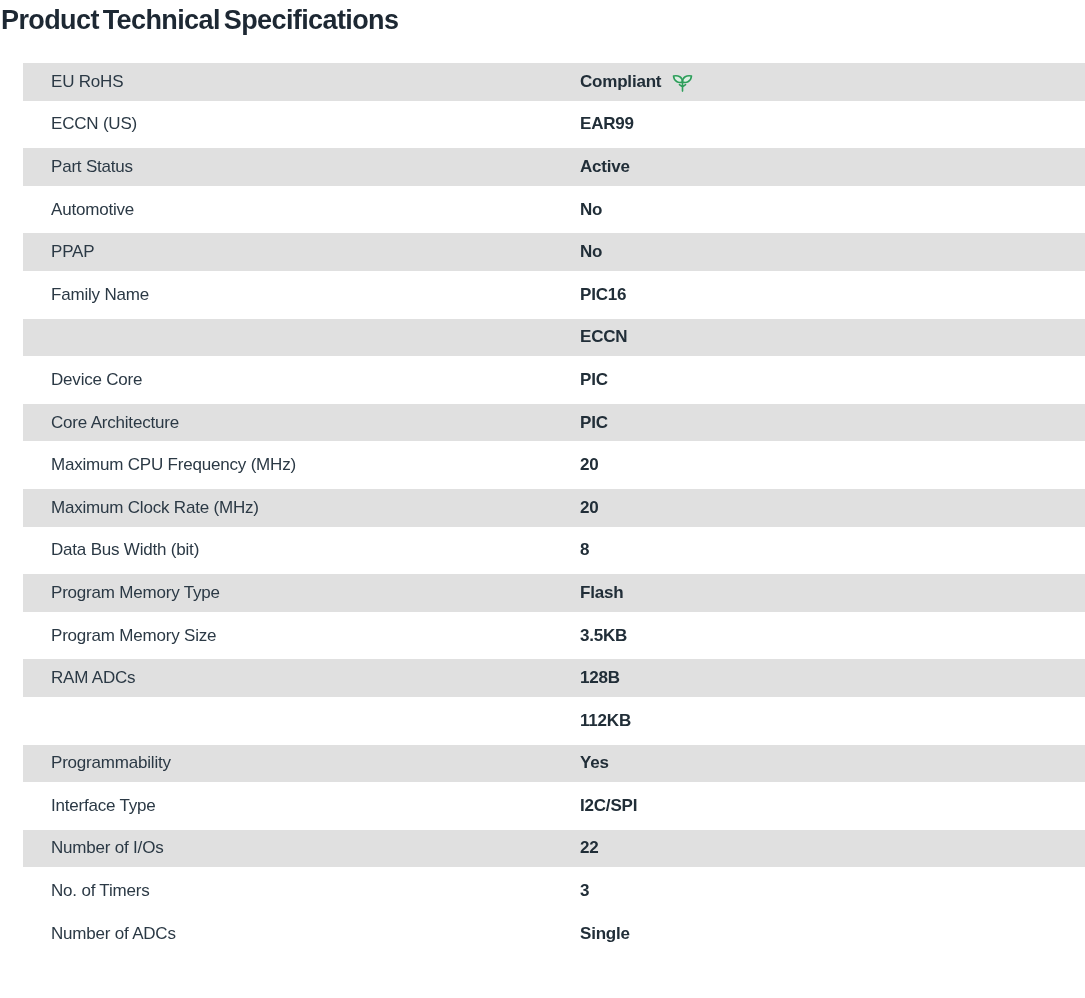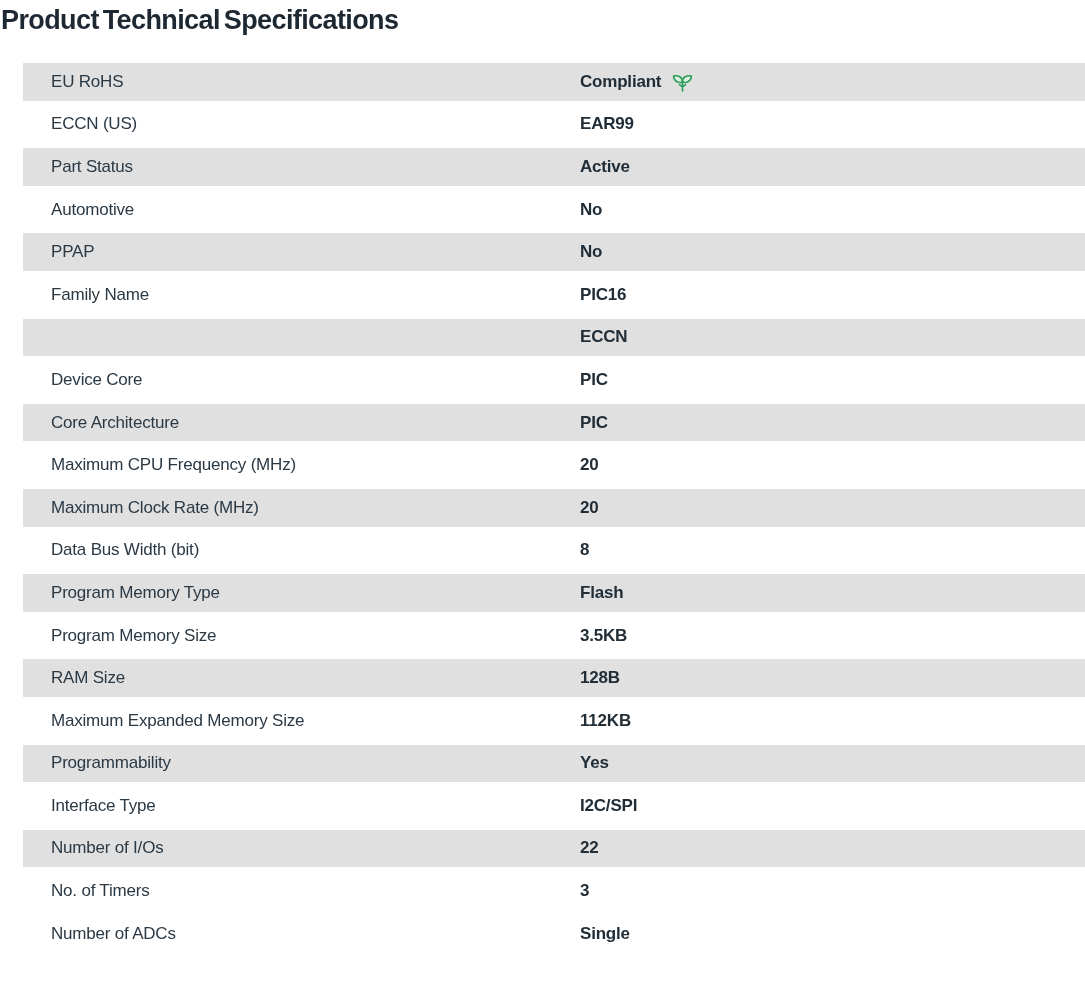--- a/index.html
+++ b/index.html
@@ -186,29 +186,28 @@
 
   <div class="spec-row">
     <span class="spec-label">Program Memory Size</span>
     <span class="value-wrap">
       <span class="spec-value">3.5KB</span>
 
     </span>
   </div>
 
   <div class="spec-row alt">
-    <span class="spec-label">RAM Size</span>
+    <span class="spec-label">RAM ADCs</span>
     <span class="value-wrap">
       <span class="spec-value">128B</span>
 
     </span>
   </div>
 
   <div class="spec-row">
-    <span class="spec-label">Maximum Expanded Memory Size</span>
     <span class="value-wrap">
       <span class="spec-value">112KB</span>
 
     </span>
   </div>
 
   <div class="spec-row alt">
     <span class="spec-label">Programmability</span>
     <span class="value-wrap">
       <span class="spec-value">Yes</span>

